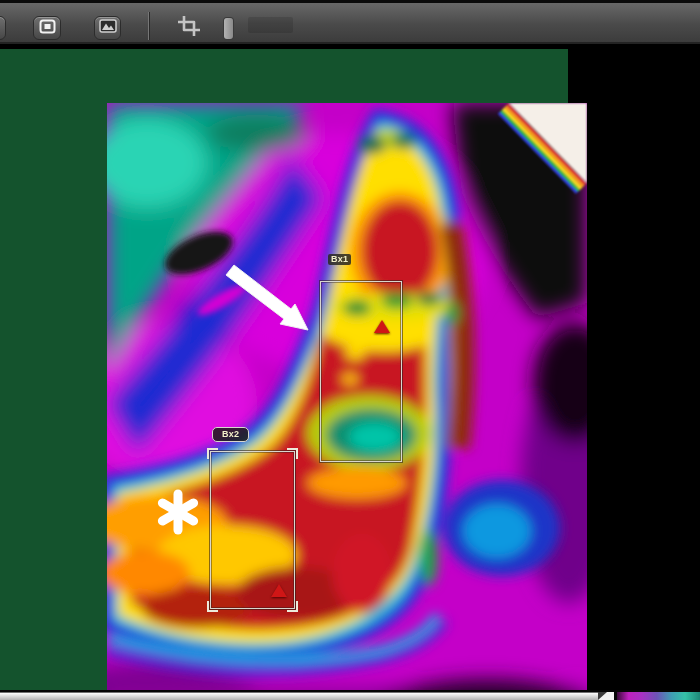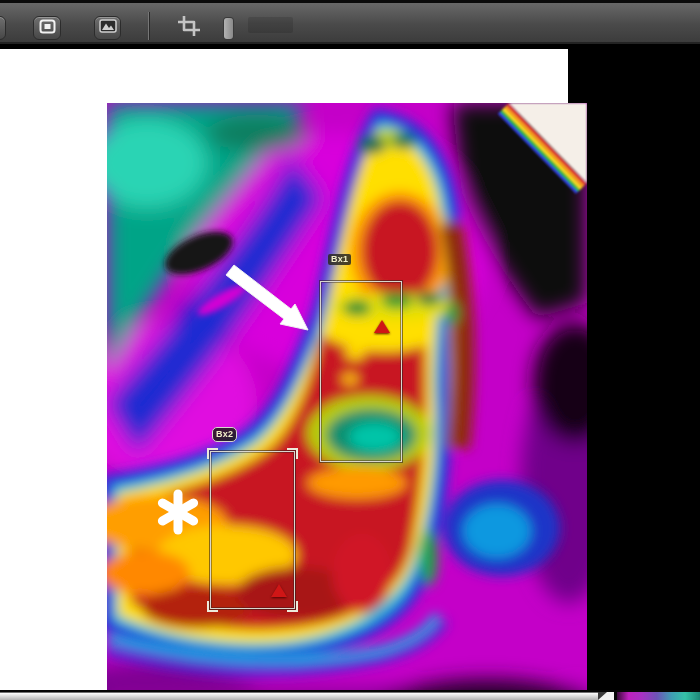--- a/index.html
+++ b/index.html
@@ -18,31 +18,31 @@
   .tb-btn.b1{left:33px;}
   .tb-btn.b2{left:94px;width:27px;}
   .tb-sep{position:absolute;left:148px;top:9px;width:1px;height:28px;background:#767676;box-shadow:1px 0 0 #2a2a2a;}
   .tb-plain{position:absolute;top:14px;display:flex;align-items:center;justify-content:center;}
   .tb-plain.crop{left:176px;width:26px;height:22px;}
   .tb-handle{position:absolute;left:224px;top:15px;width:9px;height:21px;border-radius:3px;
     background:linear-gradient(90deg,#b2b2b2,#8a8a8a);box-shadow:0 0 0 1px #3a3a3a;}
   .tb-shade{position:absolute;left:248px;top:14px;width:45px;height:16px;background:rgba(0,0,0,.12);border-radius:2px;}
 
   
-  .stage{position:absolute;left:0;top:49px;width:568px;height:641px;background:#ffffff;}
+  .stage{position:absolute;left:0;top:49px;width:568px;height:641px;background:#14532d;}
   .thermal-wrap{position:absolute;left:107px;top:54px;width:480px;height:633px;background:#c400c8;}
   .thermal-wrap svg{display:block;}
 
   
   .roi{position:absolute;border:1px solid var(--roi-border);
     box-shadow:0 0 0 1px rgba(40,25,25,.55), inset 0 0 0 1px rgba(40,25,25,.4);}
   .roi-label{position:absolute;font-size:9px;font-weight:bold;line-height:11px;
     color:var(--label-text);background:rgba(42,40,34,.85);padding:0 3px;border-radius:2px;
     letter-spacing:.3px;}
-  .roi-label.rounded{border:1px solid #d8d6ce;border-radius:5px;padding:1px 3px;background:rgba(28,28,24,.85);}
+  .roi-label.rounded{border:1px solid #d8d6ce;border-radius:5px;padding:1px 9px;background:rgba(28,28,24,.85);}
   .corner{position:absolute;width:11px;height:11px;}
   .corner.tl{left:-4px;top:-4px;border-left:2px solid #eceada;border-top:2px solid #eceada;}
   .corner.tr{right:-4px;top:-4px;border-right:2px solid #eceada;border-top:2px solid #eceada;}
   .corner.bl{left:-4px;bottom:-4px;border-left:2px solid #eceada;border-bottom:2px solid #eceada;}
   .corner.br{right:-4px;bottom:-4px;border-right:2px solid #eceada;border-bottom:2px solid #eceada;}
 
   .tri{position:absolute;width:0;height:0;
     border-left:8px solid transparent;border-right:8px solid transparent;
     border-bottom:13px solid var(--marker-red);
     filter:drop-shadow(0 1px 1px rgba(70,0,0,.9));}

